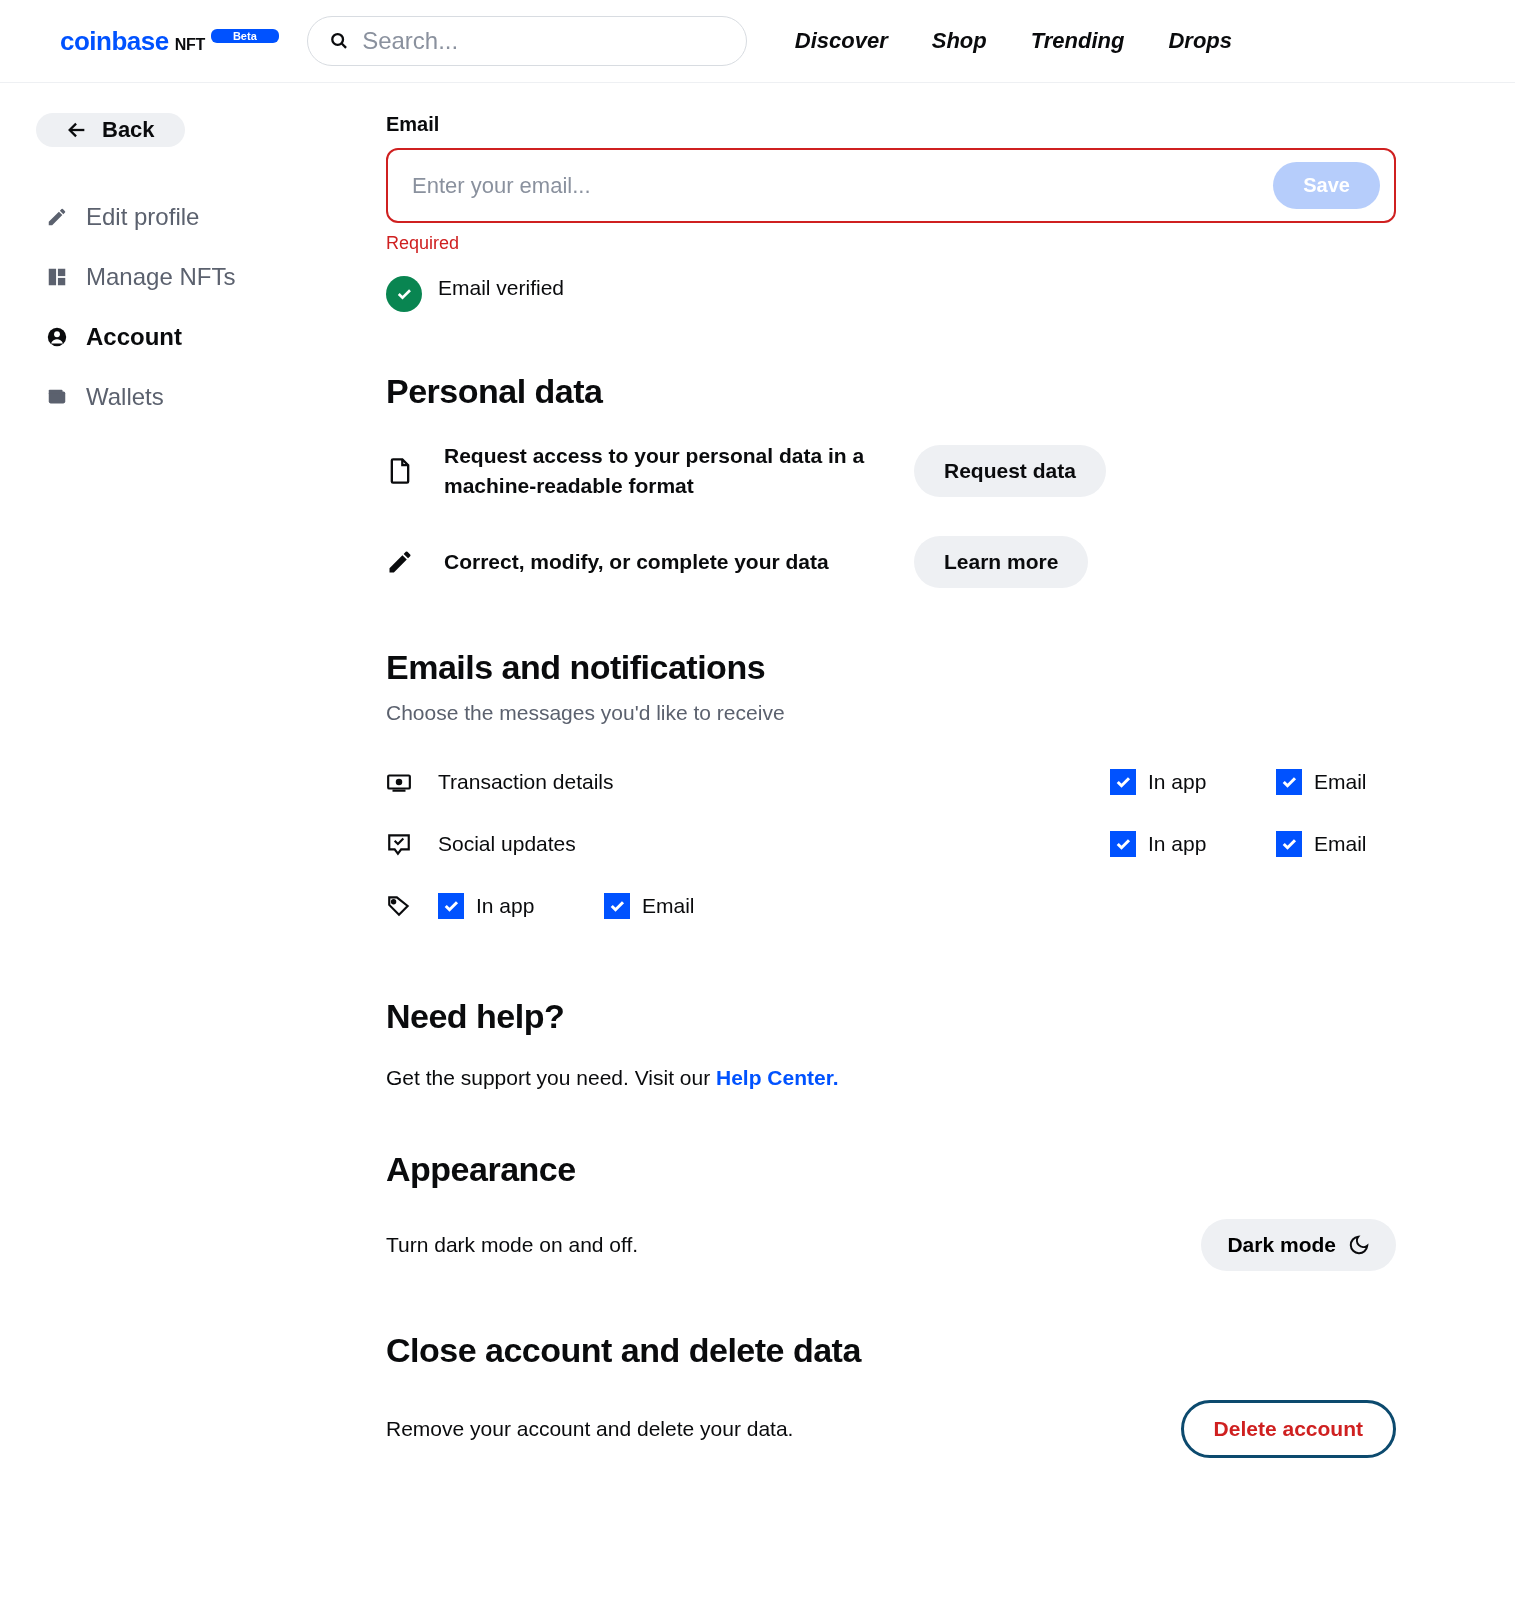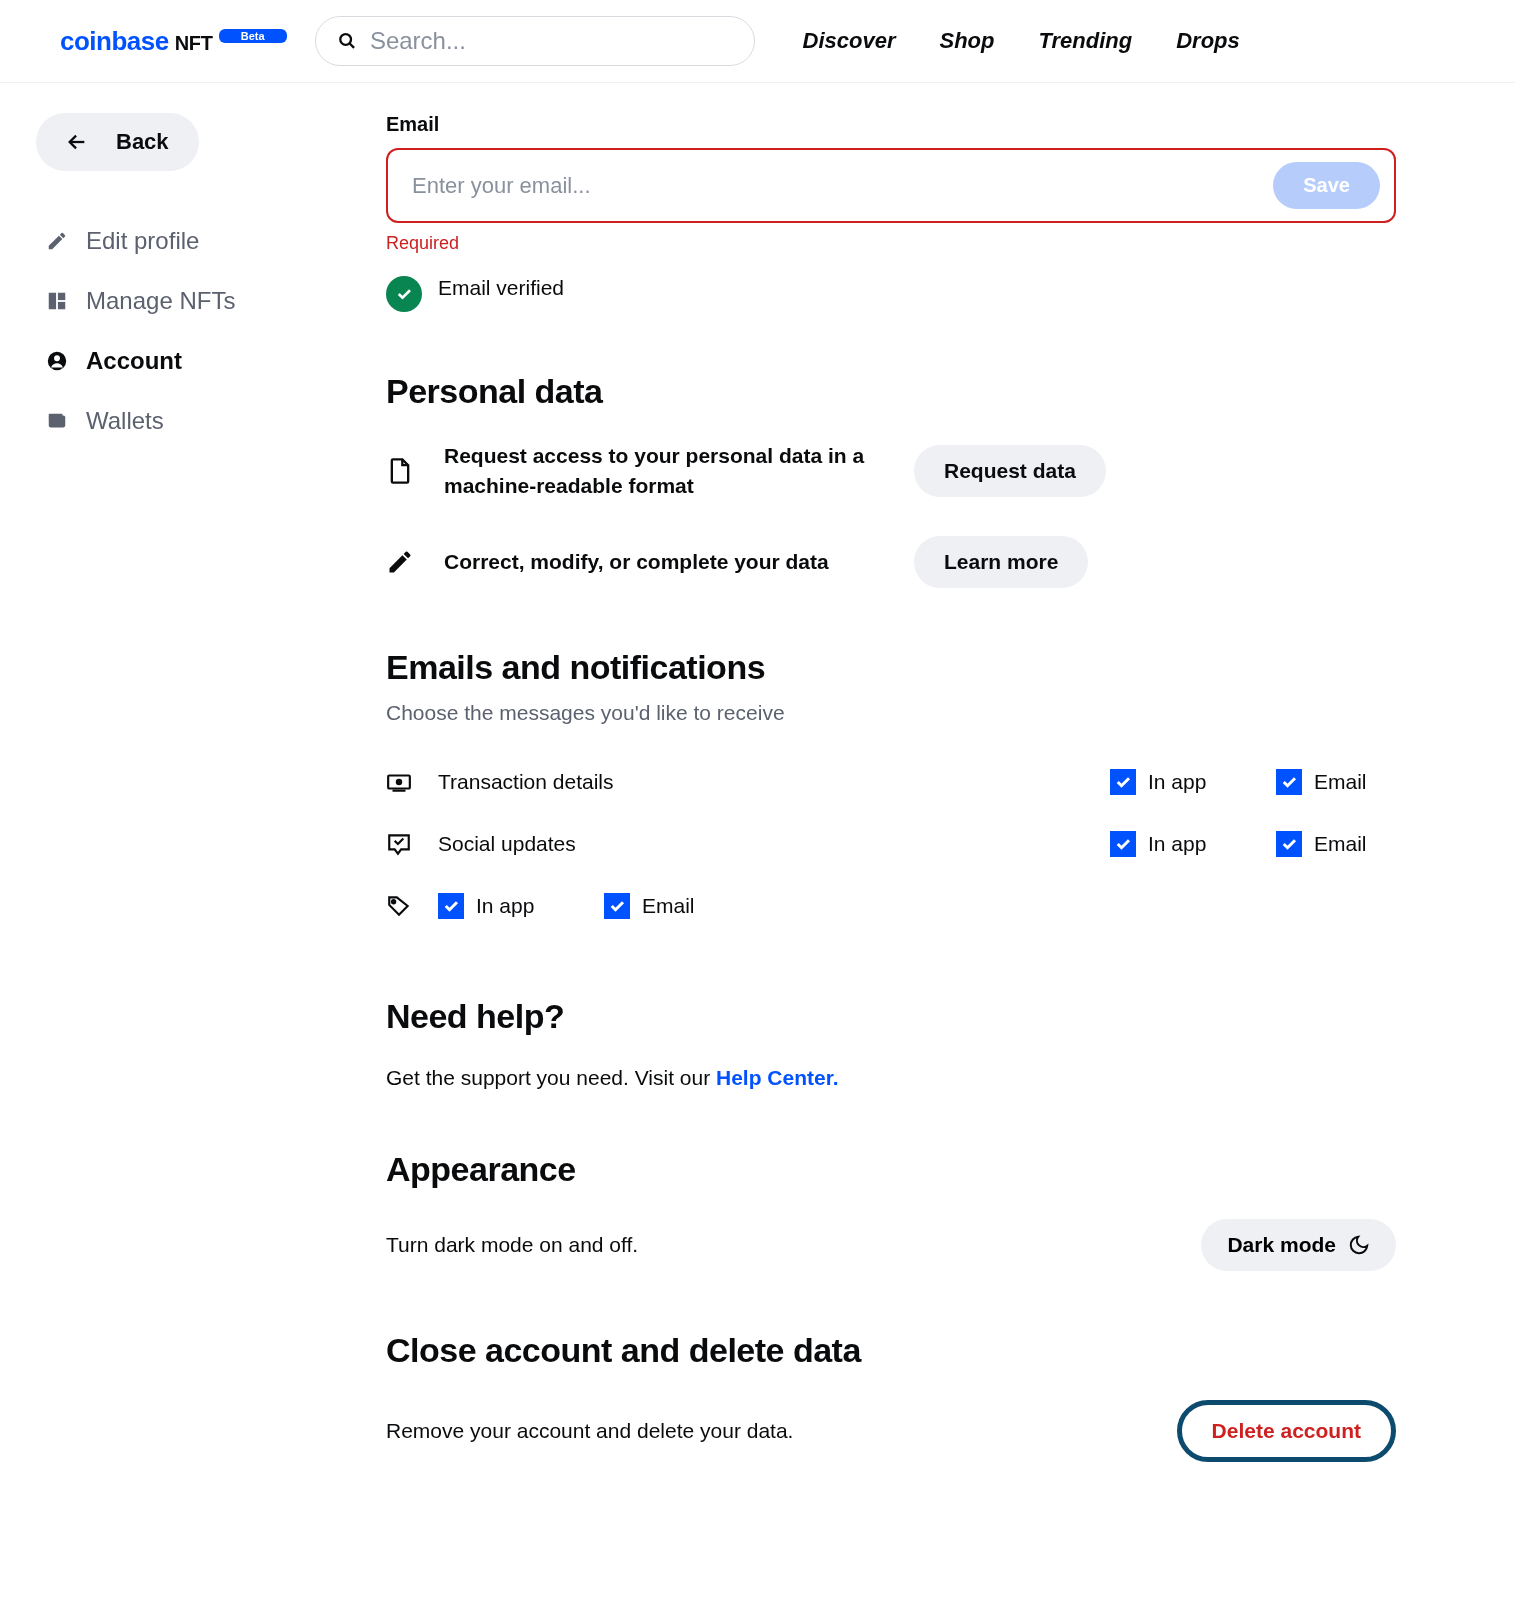--- a/index.html
+++ b/index.html
@@ -2,32 +2,32 @@
 <html><head>
 <meta charset="utf-8">
 <style>
 * { margin:0; padding:0; box-sizing:border-box; font-family:-apple-system,BlinkMacSystemFont,"Segoe UI",Helvetica,Arial,sans-serif; }
 body { background:#fff; color:#0a0b0d; width:1515px; }
 
 
 .header { display:flex; align-items:center; padding:16px 60px; border-bottom:1px solid #eef0f3; gap:28px; }
 .logo-group { display:flex; align-items:baseline; gap:6px; position:relative; }
 .logo-main { color:#0052ff; font-weight:700; font-size:26px; letter-spacing:-0.5px; }
-.logo-nft { color:#0a0b0d; font-weight:700; font-size:20px; letter-spacing:-0.3px; }
+.logo-nft { color:#0a0b0d; font-weight:700; font-size:16px; letter-spacing:-0.3px; }
 .beta-badge { background:#0052ff; color:#fff; font-size:11px; font-weight:600; padding:1px 22px; border-radius:6px; position:relative; top:-10px; }
 .search-box { flex:0 0 440px; display:flex; align-items:center; gap:14px; border:1px solid #d8dce1; border-radius:999px; padding:10px 22px; }
 .search-box input { border:none; outline:none; font-size:24px; width:100%; background:transparent; }
 .search-box input::placeholder { color:#8a919e; }
 .nav-links { display:flex; gap:44px; margin-left:20px; }
 .nav-links a { font-size:22px; font-weight:600; color:#0a0b0d; text-decoration:none; cursor:pointer;font-style:italic; }
 
 
 .page { display:flex; padding:30px 60px 80px 36px; gap:60px; }
 .sidebar { flex:0 0 290px; }
-.back-btn { display:inline-flex; align-items:center; gap:28px; background:#eef0f3; border:none; border-radius:999px; padding:16px 30px; font-size:22px; font-weight:600; cursor:pointer; color:#0a0b0d; margin-bottom:40px; }
+.back-btn { display:inline-flex; align-items:center; gap:14px; background:#eef0f3; border:none; border-radius:999px; padding:4px 30px; font-size:22px; font-weight:600; cursor:pointer; color:#0a0b0d; margin-bottom:40px; }
 .side-item { display:flex; align-items:center; gap:18px; padding:16px 10px; font-size:24px; font-weight:500; color:#5b616e; cursor:pointer; }
 .side-item.active { color:#0a0b0d; font-weight:600; }
 .side-item svg { width:22px; height:22px; flex-shrink:0; }
 
 .main { flex:1; max-width:1010px; }
 
 
 .field-label { font-size:20px; font-weight:600; margin-bottom:12px; }
 .email-box { display:flex; align-items:center; gap:12px; border:2px solid #cf2020; border-radius:12px; padding:12px 14px 12px 24px; }
 .email-box input { flex:1; border:none; outline:none; font-size:22px; background:transparent; }
@@ -40,21 +40,21 @@
 
 
 h2.section-title { font-size:34px; font-weight:700; letter-spacing:-0.5px; margin-top:60px; margin-bottom:30px; }
 .sub-text { font-size:21px; color:#5b616e; margin-top:-16px; margin-bottom:26px; }
 
 
 .pd-row { display:flex; align-items:center; gap:30px; margin-bottom:34px; }
 .pd-icon { width:28px; height:28px; flex-shrink:0; }
 .pd-text { flex:1; font-size:21px; font-weight:600; line-height:1.45; max-width:440px; }
 .pill-btn { background:#eef0f3; border:none; border-radius:999px; padding:14px 30px; font-size:21px; font-weight:600; cursor:pointer; color:#0a0b0d; }
-.pill-btn.danger { background:#fff; border:5px solid #0c4a6e; color:#cf2020; }
+.pill-btn.danger { background:#fff; border:3px solid #0c4a6e; color:#cf2020; }
 
 
 .notif-row { display:flex; align-items:center; gap:26px; padding:18px 0; }
 .notif-icon { width:26px; height:26px; flex-shrink:0; }
 .notif-label { flex:1; font-size:21px; }
 .chk-group { display:flex; align-items:center; gap:12px; width:140px; }
 .chk-group.right { width:120px; }
 .chk { width:26px; height:26px; background:#0052ff; display:flex; align-items:center; justify-content:center; cursor:pointer; flex-shrink:0; }
 .chk.disabled { background:#b6cdfb; cursor:default; }
 .chk-label { font-size:21px; }

